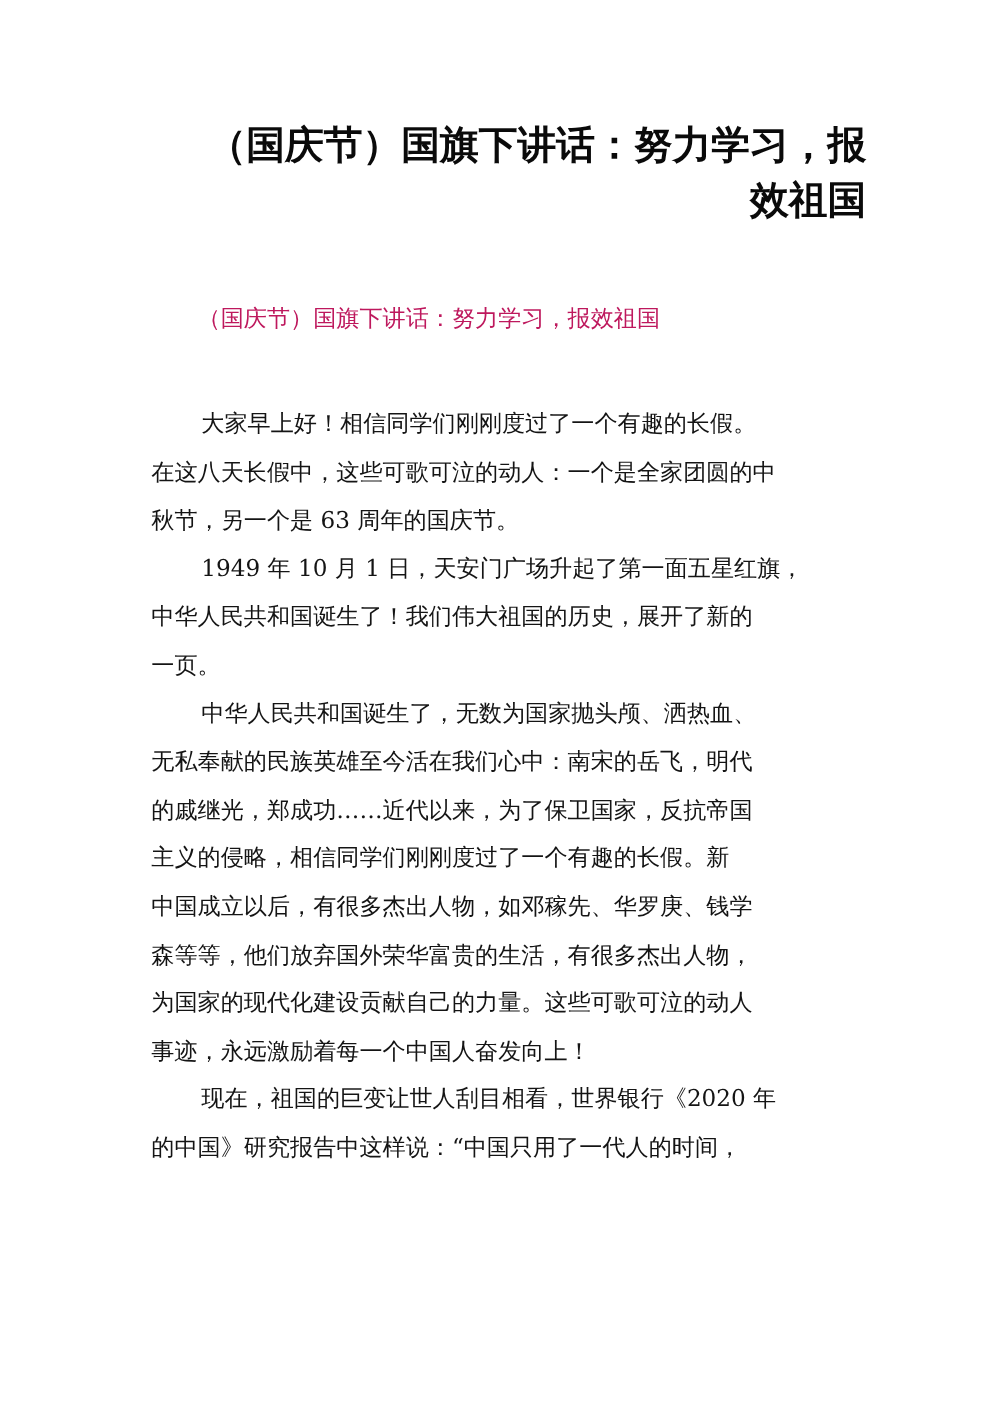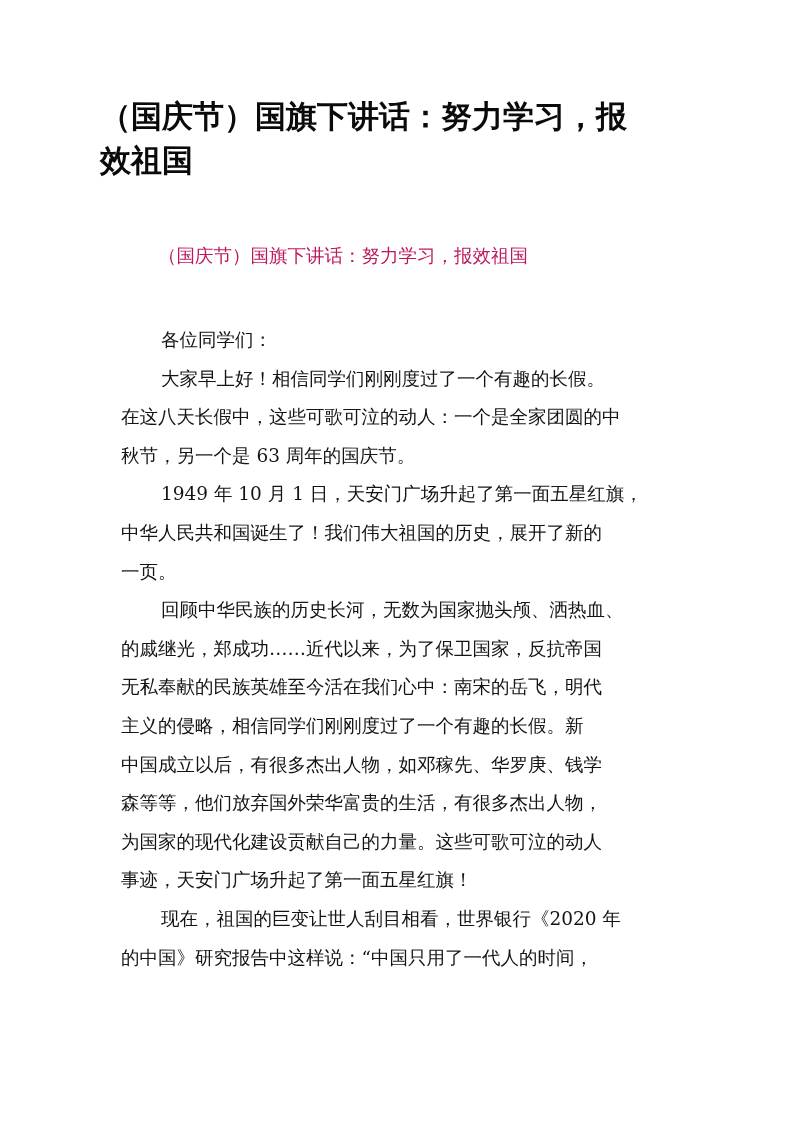--- a/index.html
+++ b/index.html
@@ -20,21 +20,21 @@
       left: 0; top: 0;
       width: 793px;
       height: 1122px;
       background: #ffffff;
     }
     .title {
       position: absolute;
       left: 100px;
       top: 94px;
       width: 593px;
-      text-align: left;
+      text-align: right;
       font-family: "DejaVu Sans", "Liberation Sans", sans-serif;
       font-weight: bold;
       font-size: 31px;
       line-height: 44px;
       letter-spacing: 0px;
       color: #0a0a0a;
     }
     .title .tline { display: block; white-space: nowrap; }
     .subtitle {
       position: absolute;
@@ -67,43 +67,42 @@
 <div class="page">
 
   <div class="title">
     <span class="tline">（国庆节）国旗下讲话：努力学习，报</span>
     <span class="tline">效祖国</span>
   </div>
 
   <div class="subtitle">（国庆节）国旗下讲话：努力学习，报效祖国</div>
 
   <div class="body">
-    <span class="line indent">各位同学们：</span>
 
     <div>
       <span class="line indent">大家早上好！相信同学们刚刚度过了一个有趣的长假。</span>
       <span class="line">在这八天长假中，这些可歌可泣的动人：一个是全家团圆的中</span>
       <span class="line">秋节，另一个是 63 周年的国庆节。</span>
     </div>
 
     <div>
       <span class="line indent">1949 年 10 月 1 日，天安门广场升起了第一面五星红旗，</span>
       <span class="line">中华人民共和国诞生了！我们伟大祖国的历史，展开了新的</span>
       <span class="line">一页。</span>
     </div>
 
     <div>
-      <span class="line indent">回顾中华民族的历史长河，无数为国家抛头颅、洒热血、</span>
+      <span class="line indent">中华人民共和国诞生了，无数为国家抛头颅、洒热血、</span>
+      <span class="line">无私奉献的民族英雄至今活在我们心中：南宋的岳飞，明代</span>
       <span class="line">的戚继光，郑成功……近代以来，为了保卫国家，反抗帝国</span>
-      <span class="line">无私奉献的民族英雄至今活在我们心中：南宋的岳飞，明代</span>
       <span class="line">主义的侵略，相信同学们刚刚度过了一个有趣的长假。新</span>
       <span class="line">中国成立以后，有很多杰出人物，如邓稼先、华罗庚、钱学</span>
       <span class="line">森等等，他们放弃国外荣华富贵的生活，有很多杰出人物，</span>
       <span class="line">为国家的现代化建设贡献自己的力量。这些可歌可泣的动人</span>
-      <span class="line">事迹，天安门广场升起了第一面五星红旗！</span>
+      <span class="line">事迹，永远激励着每一个中国人奋发向上！</span>
     </div>
 
     <div>
       <span class="line indent">现在，祖国的巨变让世人刮目相看，世界银行《2020 年</span>
       <span class="line">的中国》研究报告中这样说：“中国只用了一代人的时间，</span>
     </div>
   </div>
 
 </div>
 

